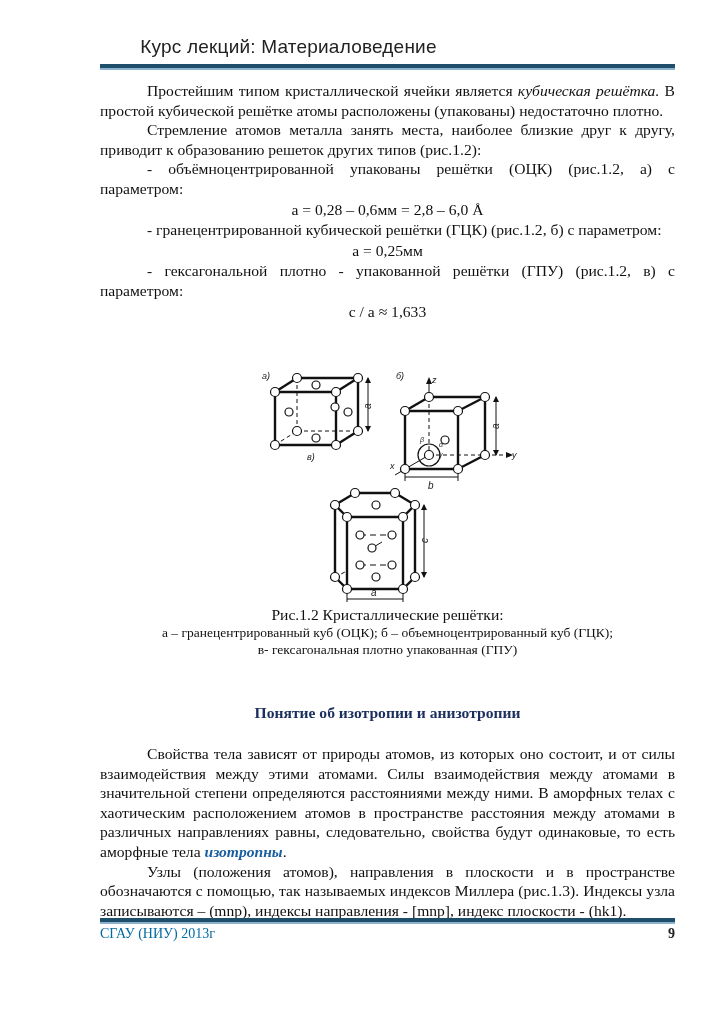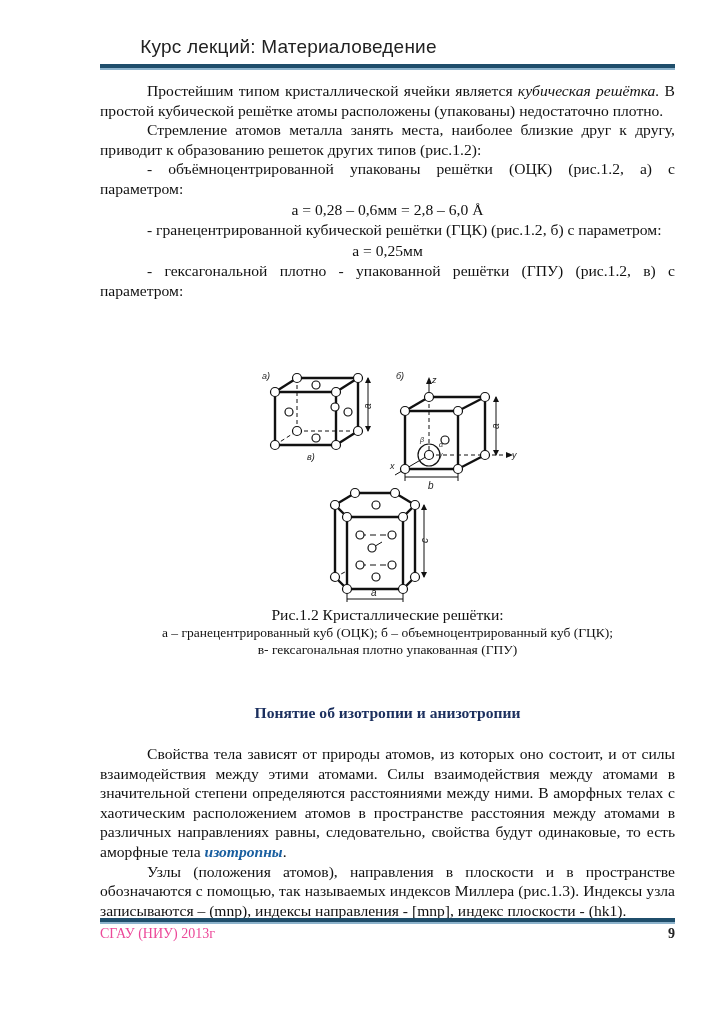--- a/index.html
+++ b/index.html
@@ -16,41 +16,42 @@
   .p { margin:0; }
   .indent { text-indent:47px; }
   .it { font-style:italic; }
   .blue-it { font-style:italic; font-weight:bold; color:#1a5fa0; }
   .formula { text-align:center; margin:1px 0; }
   .figure { position:absolute; left:240px; top:365px; width:300px; height:240px; }
   .caption { position:absolute; left:100px; width:575px; top:605px; text-align:center; font-size:15.6px; line-height:19px; }
   .caption .small { font-size:13.5px; line-height:17px; }
   .section-title { position:absolute; left:100px; width:575px; top:704px; text-align:center;
          font-weight:bold; font-size:15.6px; color:#1b2f5e; }
-  .footer-left { position:absolute; left:100px; top:926px; font-size:14px; color:#ec4899; }
+  .footer-left { position:absolute; left:100px; top:926px; font-size:14px; color:#0369a1; }
   .footer-right { position:absolute; right:48px; top:926px; font-size:14px; font-weight:bold; color:#222; }
   svg text { font-family:"Liberation Sans", "DejaVu Sans", sans-serif; font-style:italic; fill:#222; }
 </style>
 </head>
 <body>
 
 <div class="header-title">Курс лекций: Материаловедение</div>
 <div class="rule header-rule">
   <div class="thick"></div>
     <div class="thin"></div>
 </div>
 
 <div class="body" style="top:81px;">
   <p class="p indent"><span>Простейшим типом кристаллической ячейки является </span><span class="it">кубическая решётка.</span><span> В простой кубической решётке атомы расположены (упакованы) недостаточно плотно.</span></p>
   <p class="p indent">Стремление атомов металла занять места, наиболее близкие друг к другу, приводит к образованию решеток других типов (рис.1.2):</p>
   <p class="p indent">- объёмноцентрированной упакованы решётки (ОЦК) (рис.1.2, а) с параметром:</p>
   <p class="formula">а = 0,28 – 0,6мм = 2,8 – 6,0 Å</p>
   <p class="p indent">- гранецентрированной кубической решётки (ГЦК) (рис.1.2, б) с параметром:</p>
   <p class="formula">а = 0,25мм</p>
   <p class="p indent">- гексагональной плотно - упакованной решётки (ГПУ) (рис.1.2, в) с параметром:</p>
+  <p class="formula">с / а ≈ 1,633</p>
 </div>
 
 <svg class="figure" viewBox="0 0 300 240" width="300" height="240">
   <g stroke="#111" fill="none">
 
     <g>
       <line x1="35" y1="27" x2="96" y2="27" stroke-width="2.4"></line>
       <line x1="35" y1="27" x2="35" y2="80" stroke-width="2.4"></line>
       <line x1="35" y1="80" x2="96" y2="80" stroke-width="2.4"></line>
       <line x1="96" y1="27" x2="96" y2="80" stroke-width="2.4"></line>

